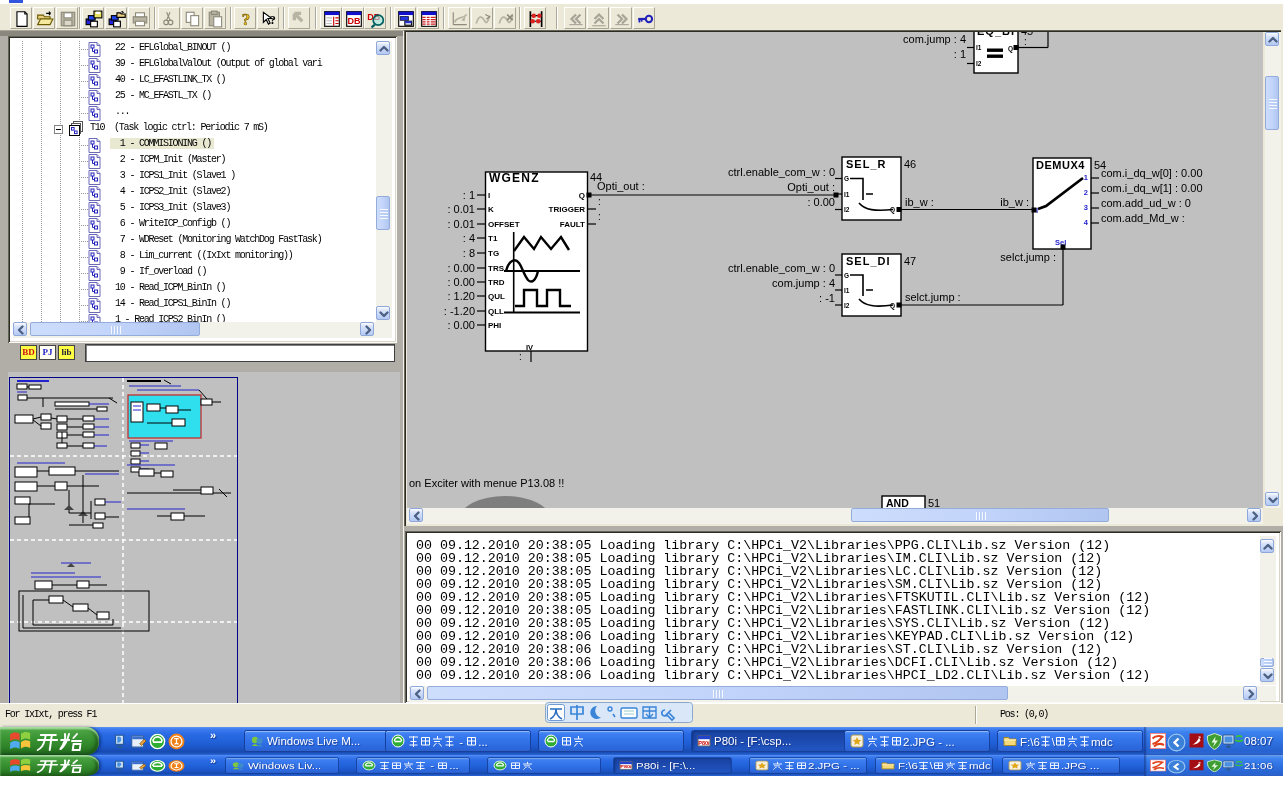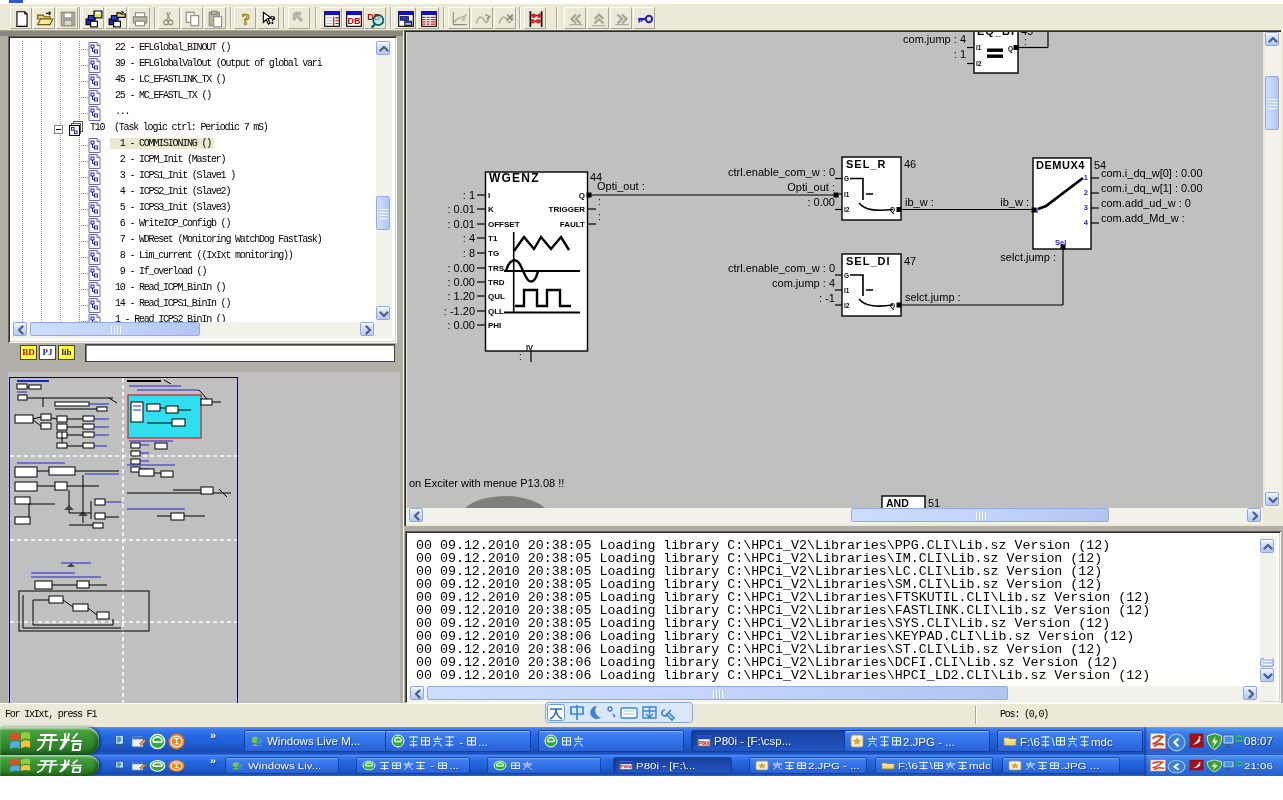--- a/index.html
+++ b/index.html
@@ -240,21 +240,21 @@
       </svg></div>
     <div class="mono" style="position:absolute;left:97px;top:17px;padding:0 3px 0 5px">39 - EFLGlobalValOut (Output of global vari</div>
     <div style="position:absolute;left:66px;top:40px;width:9px;height:1px;background:repeating-linear-gradient(90deg,#999 0 1px,transparent 1px 2px)"></div>
     <div style="position:absolute;left:75px;top:33px;width:13px;height:15px"><svg width="13" height="15" viewBox="0 0 13 15">
         <path d="M1,0.5 h8 l3,3 v11 h-11z" fill="#fff" stroke="#6a6ab8"></path>
         <path d="M9,0.5 v3 h3" fill="#d8d8f0" stroke="#6a6ab8"></path>
         <rect x="3" y="3" width="3" height="3" fill="none" stroke="#2222bb"></rect>
         <rect x="6.5" y="8" width="3" height="3" fill="none" stroke="#2222bb"></rect>
         <path d="M4.5,6 v3.5 h2" fill="none" stroke="#2222bb"></path>
       </svg></div>
-    <div class="mono" style="position:absolute;left:97px;top:33px;padding:0 3px 0 5px">45 - LC_EFASTLINK_TX ()</div>
+    <div class="mono" style="position:absolute;left:97px;top:33px;padding:0 3px 0 5px">40 - LC_EFASTLINK_TX ()</div>
     <div style="position:absolute;left:66px;top:56px;width:9px;height:1px;background:repeating-linear-gradient(90deg,#999 0 1px,transparent 1px 2px)"></div>
     <div style="position:absolute;left:75px;top:49px;width:13px;height:15px"><svg width="13" height="15" viewBox="0 0 13 15">
         <path d="M1,0.5 h8 l3,3 v11 h-11z" fill="#fff" stroke="#6a6ab8"></path>
         <path d="M9,0.5 v3 h3" fill="#d8d8f0" stroke="#6a6ab8"></path>
         <rect x="3" y="3" width="3" height="3" fill="none" stroke="#2222bb"></rect>
         <rect x="6.5" y="8" width="3" height="3" fill="none" stroke="#2222bb"></rect>
         <path d="M4.5,6 v3.5 h2" fill="none" stroke="#2222bb"></path>
       </svg></div>
     <div class="mono" style="position:absolute;left:97px;top:49px;padding:0 3px 0 5px">25 - MC_EFASTL_TX ()</div>
     <div style="position:absolute;left:66px;top:72px;width:9px;height:1px;background:repeating-linear-gradient(90deg,#999 0 1px,transparent 1px 2px)"></div>

